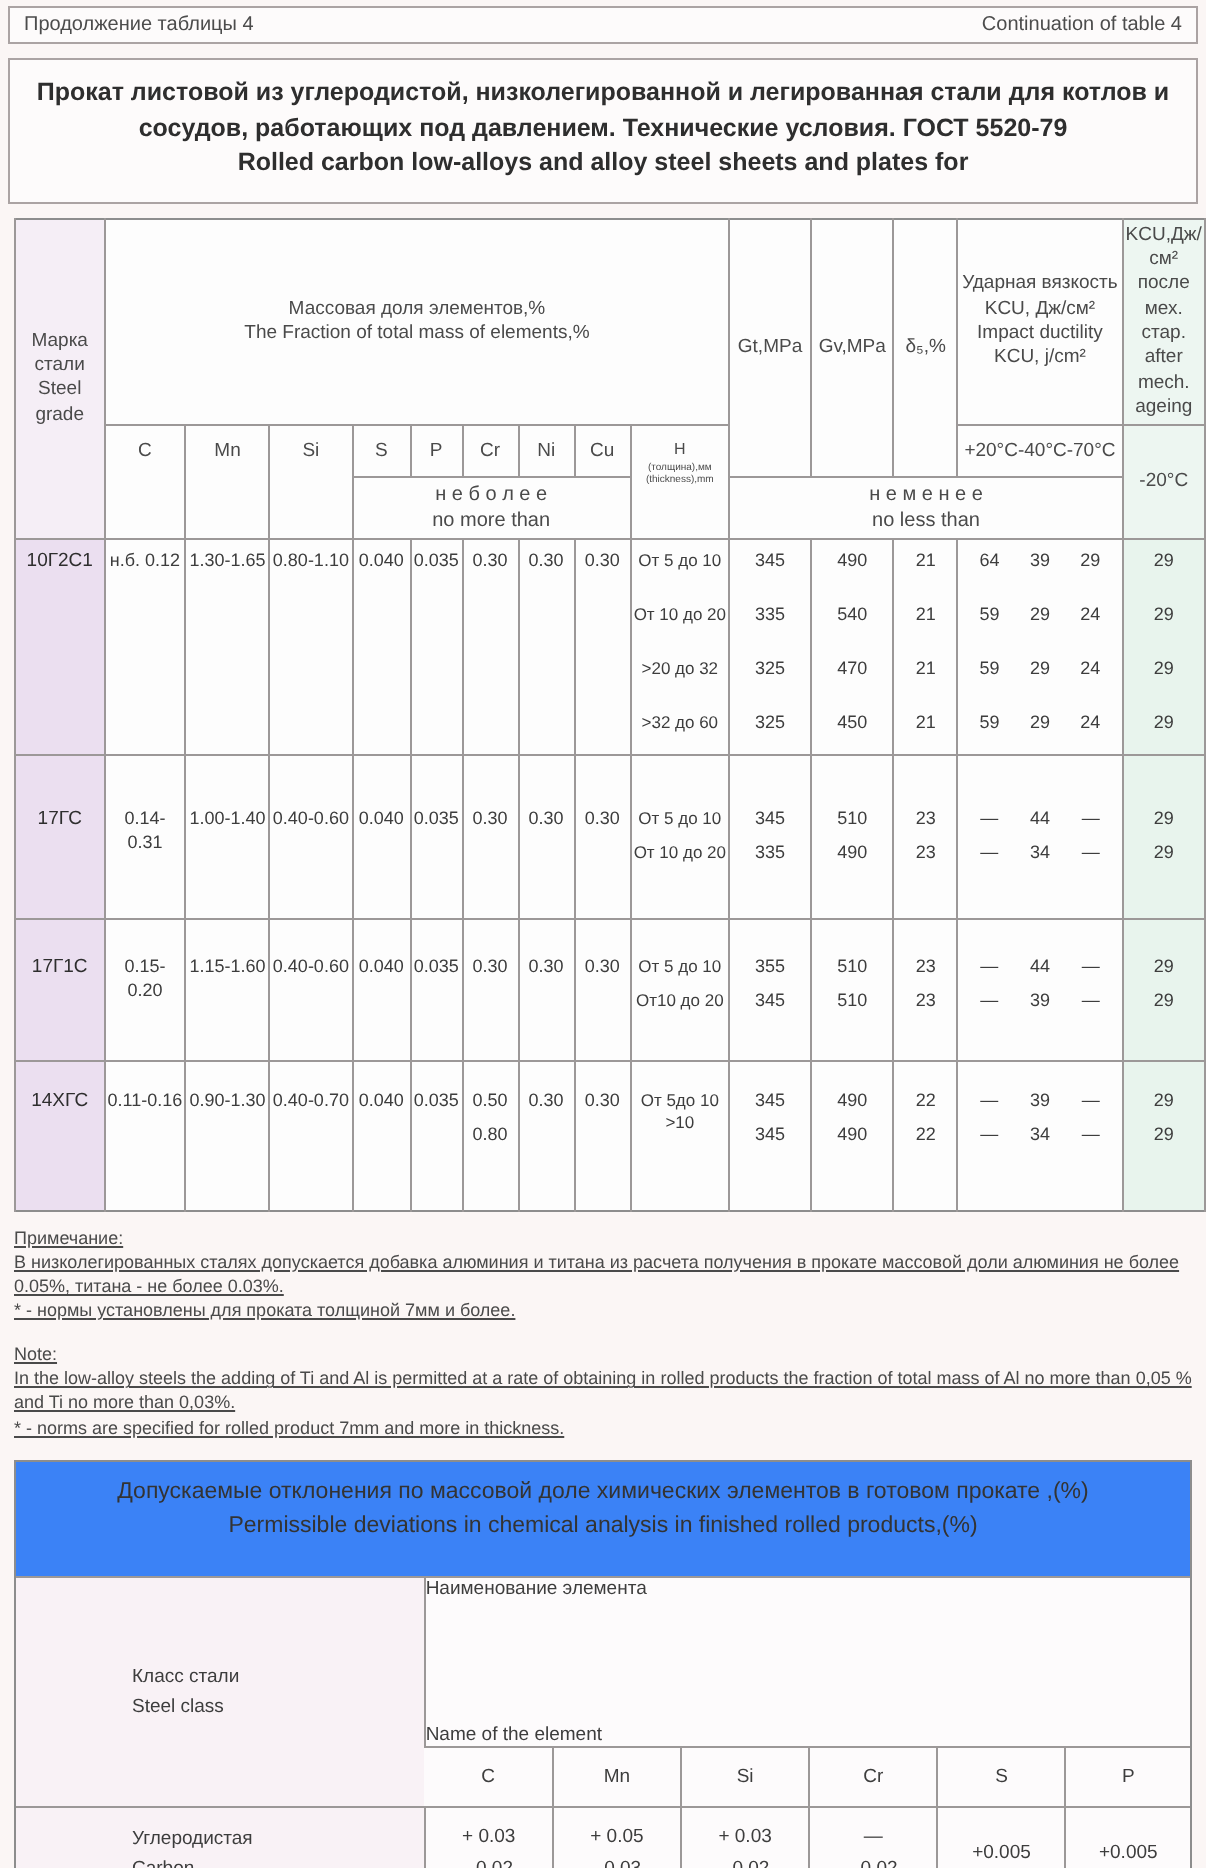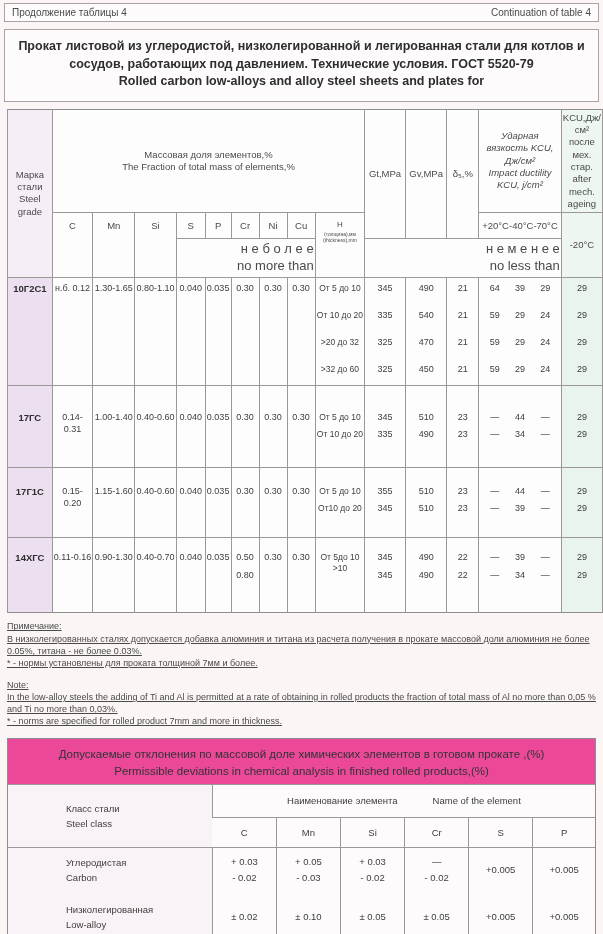--- a/index.html
+++ b/index.html
@@ -48,67 +48,67 @@
     padding: 5px 1px 0;
     overflow: hidden;
   }
   .t1 thead td {
     vertical-align: middle; padding: 2px 1px;
     border-bottom: 1px solid #9c9898;
     color: #4a4a4a;
   }
   .t1 tr.h1 td { height: 30px; font-size: 9.5px; }
   .t1 tr.h2 td { height: 26px; font-size: 9.5px; }
-  .t1 tr.h3 td { height: 26px; font-size: 13px; text-align: right; }
+  .t1 tr.h3 td { height: 26px; font-size: 10px; }
   .t1 .rs2 { vertical-align: top; padding-top: 7px; }
-  .t1 .tiny  { font-size: 5.5px; line-height: 1.3; font-style: italic; }
+  .t1 .tiny  { font-size: 5.5px; line-height: 1.3; }
   .t1 .tiny2 { font-size: 5px;   line-height: 1.3; }
   .t1 .temps { font-size: 7px; padding: 0 1px; }
   .t1 .hsym  { font-size: 8px; display:block; }
   .t1 .hsub  { font-size: 5px; line-height: 1.3; display:block; white-space: pre-line; }
 
   .t1 .gcolh { background: #f5eef6; }
   .t1 .gcol  { background: #ebdff0; }
   .t1 .agedh { background: #edf6f1; }
   .t1 .aged  { background: #e8f4ed; }
 
   .t1 tbody td { height: 27px; }
   .t1 tbody tr.block-start td { border-top: 1px solid #9c9898; }
-  .t1 .gname { font-weight: bold; font-size: 9.5px; color: #2e2e2e; }
+  .t1 .gname { font-weight: normal; font-size: 9.5px; color: #2e2e2e; }
   .t1 .hc { font-size: 8.5px; }
   .t1 tr.pt26 td { padding-top: 26px; }
   .t1 tr.pt18 td { padding-top: 18px; }
   .t1 tr.pt14 td { padding-top: 14px; }
   .t1 tr.sp17 td { height: 17px; }
   .t1 tr.sp13 td { height: 13px; }
   .t1 tr.sp21 td { height: 21px; }
   .kcu-row { display: flex; justify-content: space-around; padding: 0 2px; }
 
   
   .notes { margin: 7px 0 0 7px; width: 590px; font-size: 9px; line-height: 1.35; color: #4a4a4a; text-decoration: underline; }
   .notes .blk { margin-bottom: 10px; }
 
   
   .t2box { margin: 8px 7px 0; border: 1.5px solid #8d8d8d; background: #fdfbfc; }
   .t2title {
-    text-align: center; padding: 7px 10px 4px;
+    text-align: center; padding: 7px 10px 16px;
     font-size: 11.5px; line-height: 1.5; color: #333;
-    background: #ec4899;
+    background: #3b82f6;
     border-bottom: 1px solid #9c9898;
   }
   table.t2 { border-collapse: collapse; width: 100%; table-layout: fixed; }
   .t2 td { border-left: 1px solid #9c9898; font-size: 9.5px; color: #3d3d3d; }
   .t2 td:first-child { border-left: none; }
   .t2 .clh {
     vertical-align: middle; padding-left: 58px;
     white-space: pre-line; line-height: 1.6;
     background: #f9f2f6; border-bottom: 1px solid #9c9898;
   }
   .t2 .elh { height: 32px; vertical-align: middle; border-bottom: 1px solid #9c9898; }
-  .t2 .elh .wrap { display: flex; justify-content: center; gap: 35px; }
+  .t2 .elh .wrap { display: flex; justify-content: center; gap: 62px; flex-direction: column; }
   .t2 tr.t2h2 td { height: 30px; text-align: center; vertical-align: middle; border-bottom: 1px solid #9c9898; }
   .t2 .lab { padding-left: 58px; vertical-align: middle; line-height: 1.6; background: #f9f2f6; }
   .t2 .val { text-align: center; vertical-align: middle; line-height: 1.7; }
   .t2 tr.t2r1 td { height: 46px; }
   .t2 tr.t2r2 td { height: 48px; }
 </style>
 </head>
 <body>
 
 <div class="topbar">

